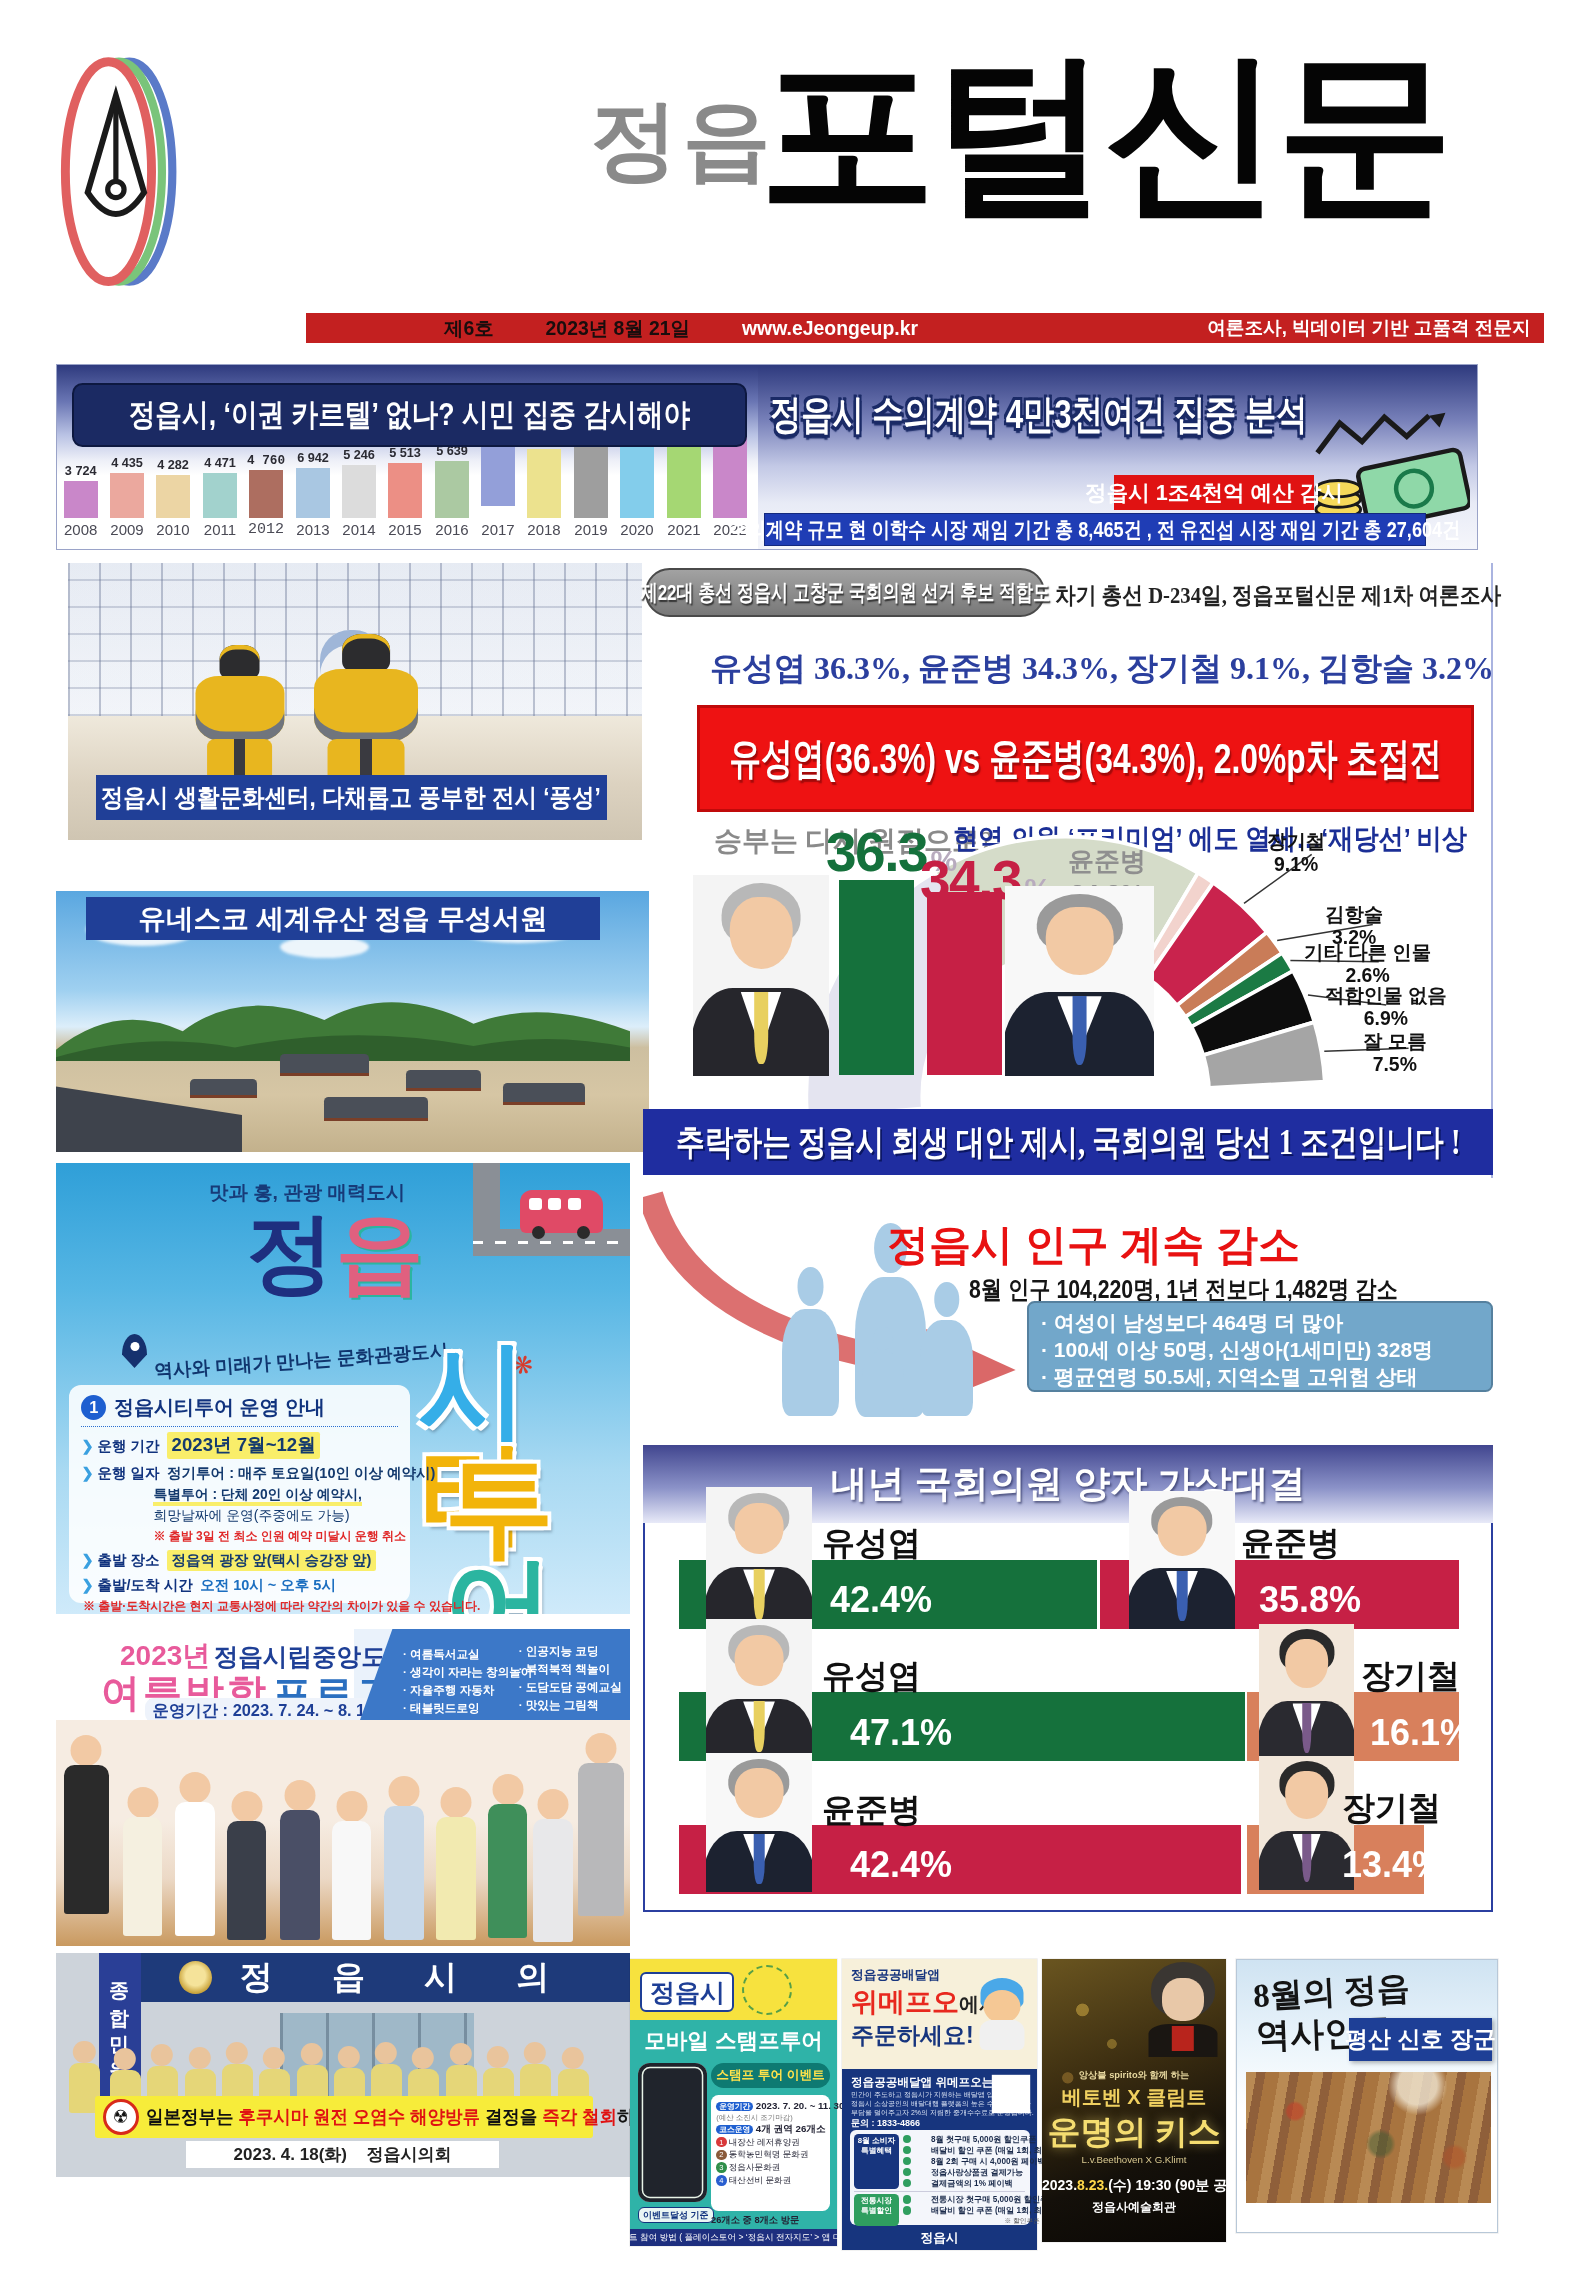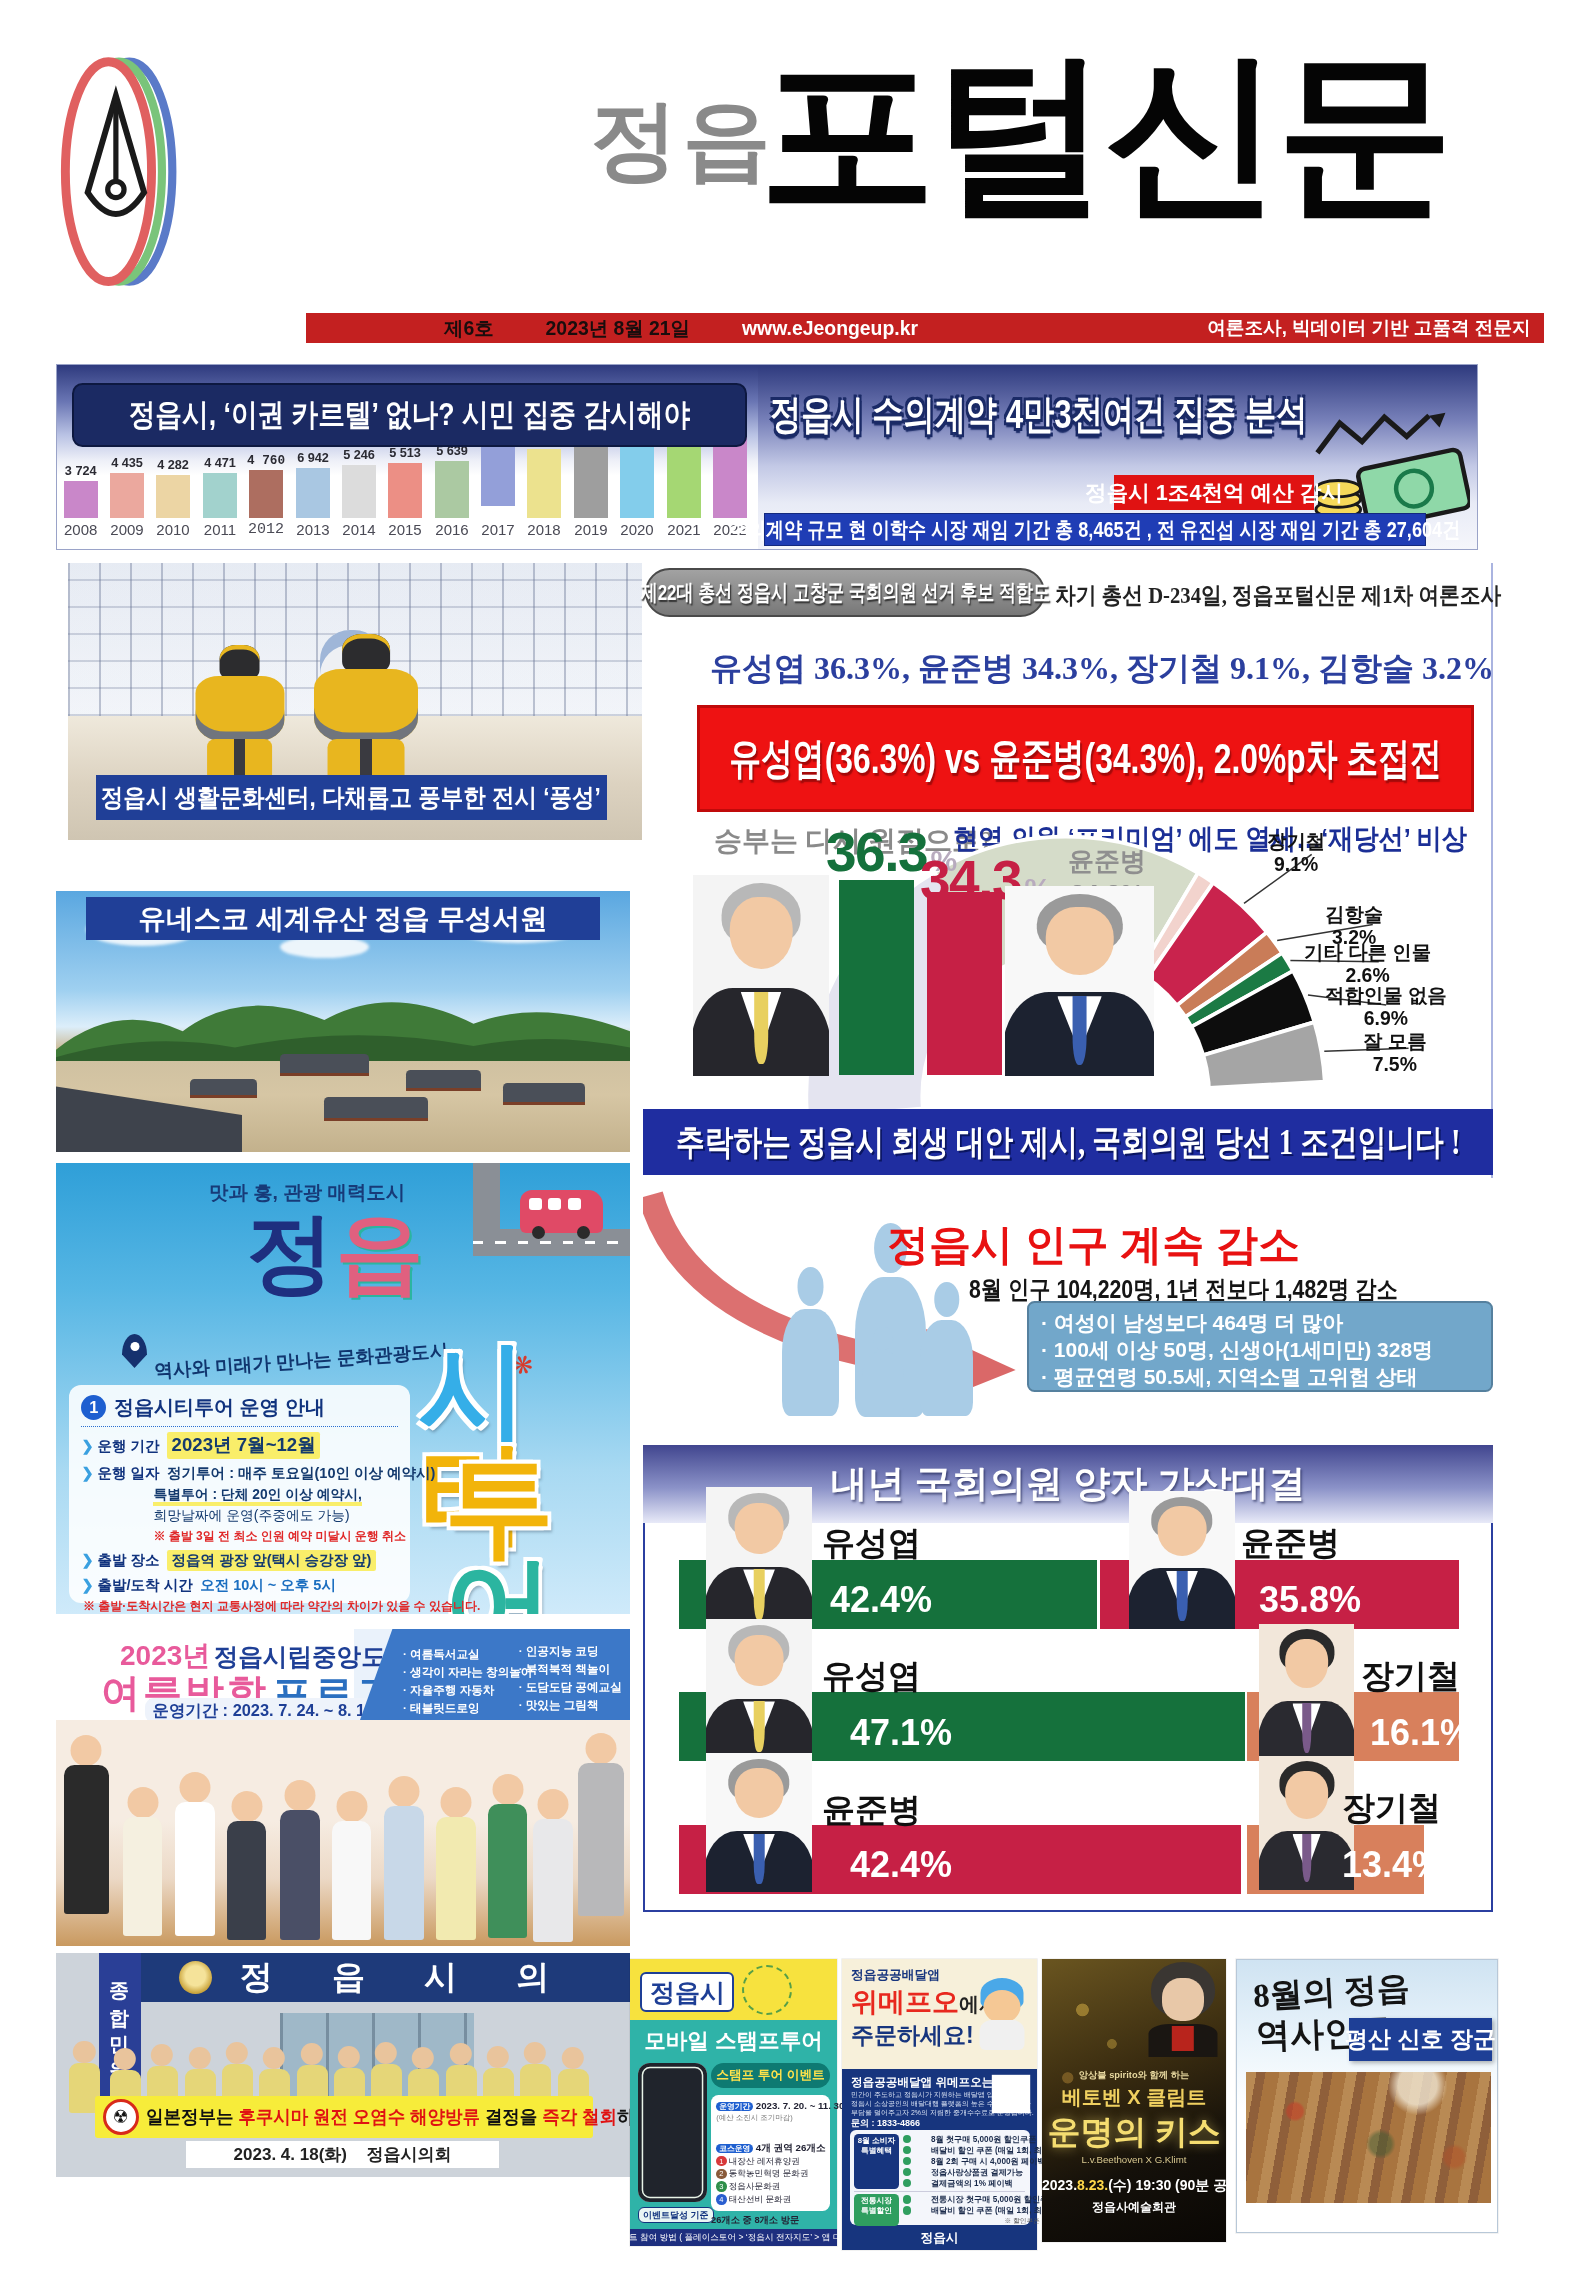--- a/index.html
+++ b/index.html
@@ -53,21 +53,21 @@
                linear-gradient(180deg,#dfe4ee,#f2f4f8);}
   .robot{position:absolute;}
   .robot .rhead{position:absolute;left:50%;top:0;transform:translateX(-50%);width:46%;height:22%;background:#2c2c2e;border-radius:40% 40% 30% 30%;box-shadow:0 4.5px 0 #e8b61f inset;}
   .robot .rtorso{position:absolute;left:50%;top:20%;transform:translateX(-50%);width:100%;height:42%;background:#e8b61f;border-radius:26% 26% 34% 34%;box-shadow:inset 0 -10.4px 0 #70757d;}
   .robot .rlegs{position:absolute;left:50%;bottom:0;transform:translateX(-50%);width:74%;height:40%;
     background:linear-gradient(90deg,#e8b61f 0 42%,#3a3a40 42% 58%,#e8b61f 58% 100%);border-radius:12%;}
   .r2d2{position:absolute;width:64px;height:97px;background:#eef0f4;border-radius:30px 30px 6px 6px;
         box-shadow:inset 0 15px 0 #9fb6d8, inset 0 -6px 0 #c8ccd4;}
   
   .seowon-bg{left:56px;top:891px;width:574px;height:261px;
-    background:linear-gradient(180deg,#5aa7e0 0%,#9fd0f0 38%,#dcEEfa 52%,#cdbfa0 60%,#d6c6a4 78%,#c3b18c 100%);}
+    background:linear-gradient(180deg,#5aa7e0 0%,#9fd0f0 38%,#dcEEfa 52%,#cdbfa0 60%,#d6c6a4 78%,#c3b18c 100%);padding-left:19px;}
   .cloud{position:absolute;background:#ffffff;border-radius:50%;opacity:.85;filter:blur(1.5px);}
   .hills{position:absolute;left:0;top:88px;width:574px;height:82px;}
   .roofline{position:absolute;background:#4a4f58;border-radius:4.5px 4.5px 0 0;box-shadow:0 3px 0 #7a3f28;}
   .bigroof{position:absolute;left:0;top:179px;width:186px;height:82px;background:#3e434c;
            clip-path:polygon(0 20%,100% 55%,100% 100%,0 100%);}
   
   .citytour{left:56px;top:1163px;width:574px;height:451px;
     background:linear-gradient(180deg,#2f9fd8 0%,#56b6e4 28%,#a8d9f2 68%,#cfeafa 100%);}
   .ct-tagline{position:absolute;left:153px;top:16.4px;color:#173a78;font-weight:800;font-size:19.4px;}
   .ct-city{position:absolute;left:190px;top:31px;font-size:88px;font-weight:900;letter-spacing:1.5px;}
@@ -747,21 +747,21 @@
   <div class="abs poster stamp">
     <div class="yb"></div>
     <div class="city">정읍시</div>
     <div class="ring"></div>
     <div class="tt">모바일 스탬프투어</div>
     <div class="phone"></div>
     <div class="pill">스탬프 투어 이벤트</div>
     <div class="card">
       <div class="scl"><span class="lab">운영기간</span> <b>2023. 7. 20. ~ 11. 30.</b></div>
       <div class="scl" style="font-size:7.5px;color:#777;">(예산 소진시 조기마감)</div>
-      <div class="scl" style="margin-top:19px;"><span class="lab">코스운영</span> <b>4개 권역 26개소</b></div>
+      <div class="scl" style="margin-top:0;"><span class="lab">코스운영</span> <b>4개 권역 26개소</b></div>
       <div class="scl sc-course"><span class="n" style="background:#d8383a;">1</span><span>내장산 레저휴양권</span></div>
       <div class="scl sc-course"><span class="n" style="background:#8a5a3a;">2</span><span>동학농민혁명 문화권</span></div>
       <div class="scl sc-course"><span class="n" style="background:#2f8f4a;">3</span><span>정읍사문화권</span></div>
       <div class="scl sc-course"><span class="n" style="background:#2a5fd0;">4</span><span>태산선비 문화권</span></div>
     </div>
     <div class="crit">이벤트달성 기준</div>
     <div class="visit">26개소 중 8개소 방문</div>
     <div class="how">이벤트 참여 방법 ( 플레이스토어 &gt; ‘정읍시 전자지도’ &gt; 앱 다운 )</div>
   </div>
 

